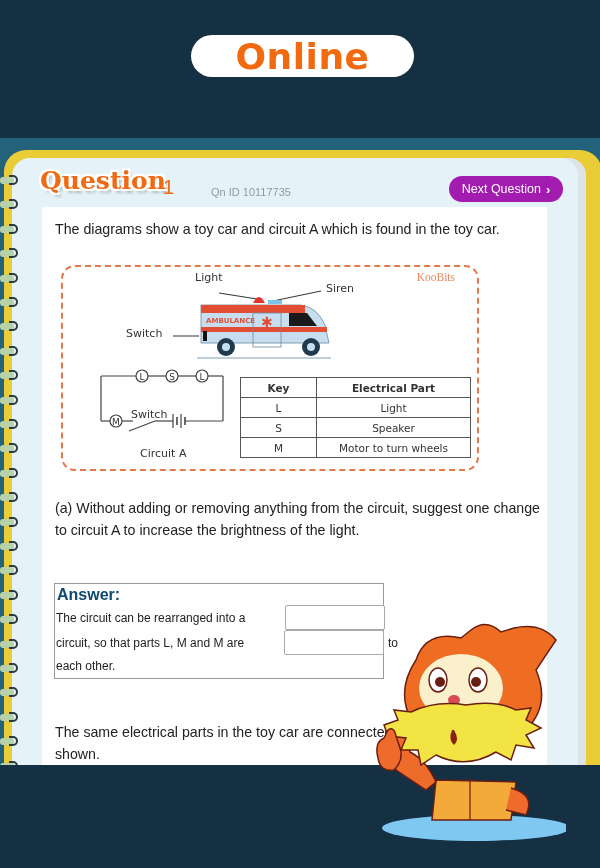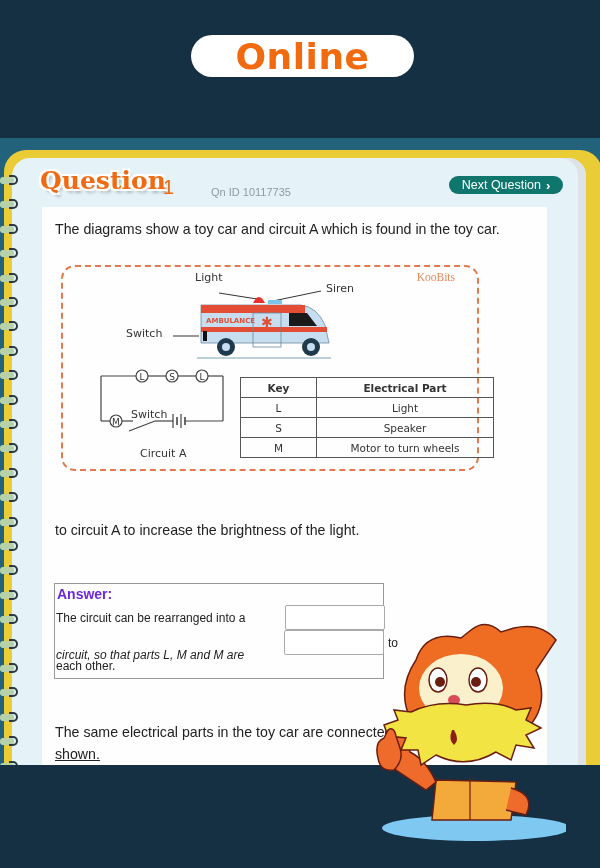--- a/index.html
+++ b/index.html
@@ -37,53 +37,53 @@
 
   .q-title {
     position: absolute; left: 40px; top: 28px;
     font-family: "DejaVu Serif", serif; font-weight: bold; font-size: 25px; color: #f06a12;
     text-shadow: 2px 2px 0 #fff, -2px -2px 0 #fff, 2px -2px 0 #fff, -2px 2px 0 #fff, 3px 4px 3px rgba(0,0,0,0.25);
   }
   .q-number { position: absolute; left: 163px; top: 38px; font-size: 20px; color: #f06a12; }
   .q-id { position: absolute; left: 179px; top: 48px; font-size: 11px; color: #8d9ba3; margin-left: 32px; }
 
   .next-btn {
-    position: absolute; left: 449px; top: 176px; width: 114px; height: 18px;
-    background: #0f766e; border-radius: 13px; color: #fff; font-size: 12.5px;
+    position: absolute; left: 449px; top: 176px; width: 114px; height: 26px;
+    background: #a21caf; border-radius: 13px; color: #fff; font-size: 12.5px;
     display: flex; align-items: center; justify-content: center; gap: 5px; cursor: pointer;
   }
   .next-btn .chev { font-weight: bold; font-size: 13px; }
 
   .content {
     position: absolute; left: 42px; top: 207px; width: 505px; height: 558px;
     background: #fefeff;
   }
   .p { position: absolute; left: 13px; color: #222; font-size: 14.2px; line-height: 22px; }
   .p.gray { color: #8a8a8a; }
 
   .figure {
     position: absolute; left: 19px; top: 58px; width: 418px; height: 206px;
     border: 2px dashed #e27a4e; border-radius: 14px;
   }
   .koobits { position: absolute; right: 22px; top: 4px; font-size: 11.5px; color: #e88a5c; font-family: Liberation Serif, serif; }
   .diag-label { position: absolute; font-family: "DejaVu Sans", sans-serif; font-size: 11px; color: #333; }
 
   table.key {
-    position: absolute; left: 177px; top: 110px; width: 254px;
+    position: absolute; left: 177px; top: 110px; width: 231px;
     border-collapse: collapse; font-family: "DejaVu Sans", sans-serif; font-size: 10.5px; color: #333;
   }
   table.key th, table.key td { border: 1.4px solid #555; height: 20px; text-align: center; }
   table.key th { font-weight: bold; }
   table.key td.k, table.key th.k { width: 76px; }
 
   .answer-box {
     position: absolute; left: 12px; top: 376px; width: 330px; height: 96px;
     border: 1px solid #999;
   }
-  .answer-label { position: absolute; left: 2px; top: 2px; color: #6d28d9; font-weight: bold; font-size: 14px; }
+  .answer-label { position: absolute; left: 2px; top: 2px; color: #0c4a6e; font-weight: bold; font-size: 16px; }
   .ans-line { position: absolute; left: 1px; font-size: 12px; color: #222; }
   .blank {
     position: absolute; width: 100px; height: 25px; border: 1px solid #aaa; border-radius: 2px; background: #fff;
   }
   .cursor { position: absolute; left: 57px; top: 6px; width: 0; height: 0; }
 
   .mascot { position: absolute; left: 366px; top: 610px; width: 200px; height: 240px; }
 </style>
 </head>
 <body>
@@ -293,37 +293,38 @@
           <td>Speaker</td>
         </tr>
         <tr>
           <td class="k">M</td>
           <td>Motor to turn wheels</td>
         </tr>
       </tbody>
     </table>
   </div>
 
+  <div class="p" style="top:290px;">(a) Without adding or removing anything from the circuit, suggest one change</div>
   <div class="p" style="top:312px;">to circuit A to increase the brightness of the light.</div>
 
   <div class="answer-box">
     <div class="answer-label">Answer:</div>
     <div class="ans-line" style="top:27px;">The circuit can be rearranged into a</div>
     <input class="blank" style="left: 230px; top: 21px;" type="text" value="">
     <svg class="cursor" style="position:absolute;left:288px;top:28px;" width="10" height="14" viewBox="0 0 10 14">
       <path d="M1 1 L1 11 L3.5 8.5 L5.5 12.5 L7 11.8 L5 8 L8.5 8 Z" fill="#111" stroke="#fff" stroke-width="0.6"></path>
     </svg>
-    <div class="ans-line" style="top:64px;font-style:italic;">circuit, so that parts L, M and M are</div>
+    <div class="ans-line" style="top:52px;">circuit, so that parts L, M and M are</div>
     <input class="blank" style="left: 229px; top: 46px;" type="text" value="">
     <div class="ans-line" style="left:333px;top:52px;">to</div>
     <div class="ans-line" style="top:75px;">each other.</div>
   </div>
 
   <div class="p" style="top:514px;">The same electrical parts in the toy car are connected</div>
-  <div class="p" style="top:536px;text-decoration:underline;">shown.</div>
+  <div class="p" style="top:536px;">shown.</div>
 </div>
 
 <svg class="mascot" viewBox="0 0 200 240">
   <ellipse cx="110" cy="218" rx="94" ry="13" fill="#7ec8f2"></ellipse>
   <path d="M70 170 L66 210 L145 210 L150 172 Z" fill="#f4a93b" stroke="#6a1e12" stroke-width="1.5"></path>
   <path d="M104 168 L104 210" stroke="#6a1e12" stroke-width="1.2"></path>
   <path d="M145 178 Q170 185 160 205 L140 200" fill="#ef6b2b" stroke="#6a1e12" stroke-width="1.5"></path>
   <path d="M30 160 Q22 140 30 118 Q38 112 40 128 L44 142 Q60 150 70 172 L60 180 Z" fill="#ef6b2b" stroke="#6a1e12" stroke-width="1.5"></path>
   <path d="M50 50 Q60 20 95 28 L105 20 Q120 8 135 22 L148 18 Q175 12 190 30 Q180 45 170 60 Q185 95 160 120 Q140 140 100 138 Q60 135 45 110 Q30 80 50 50 Z" fill="#ee6d22" stroke="#6a1e12" stroke-width="1.5"></path>
   <ellipse cx="95" cy="78" rx="42" ry="34" fill="#fbf0cc"></ellipse>

